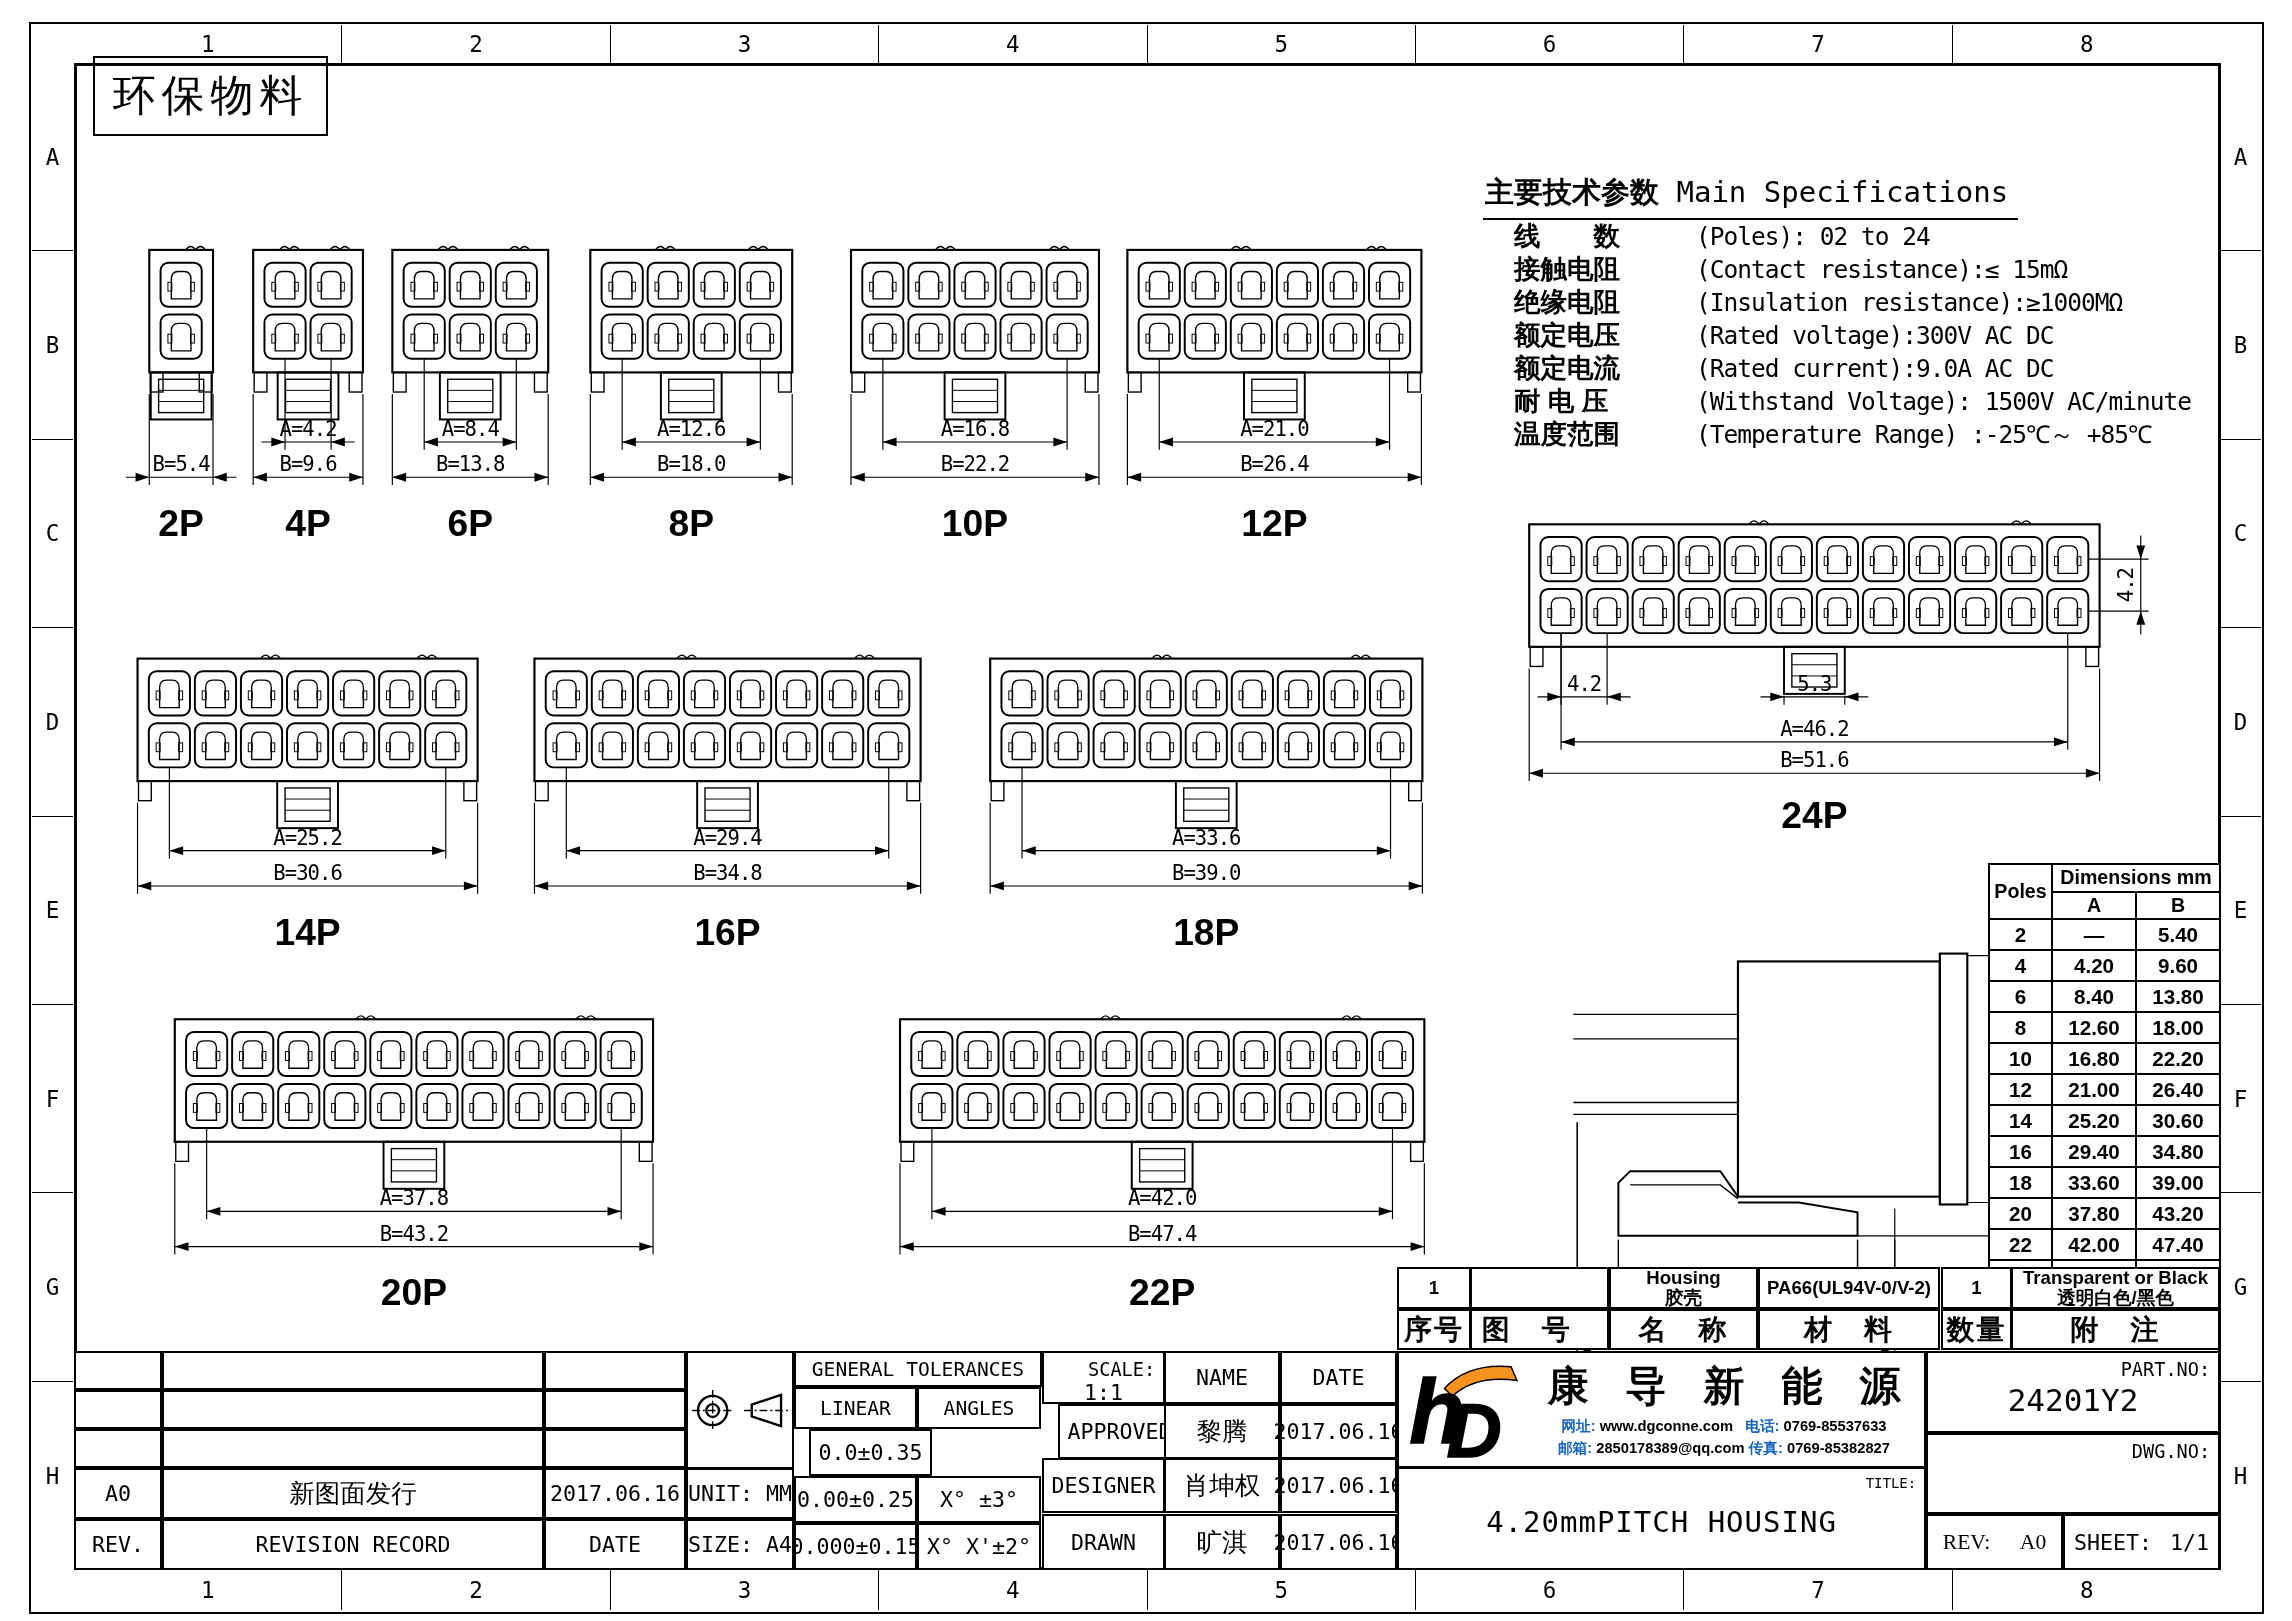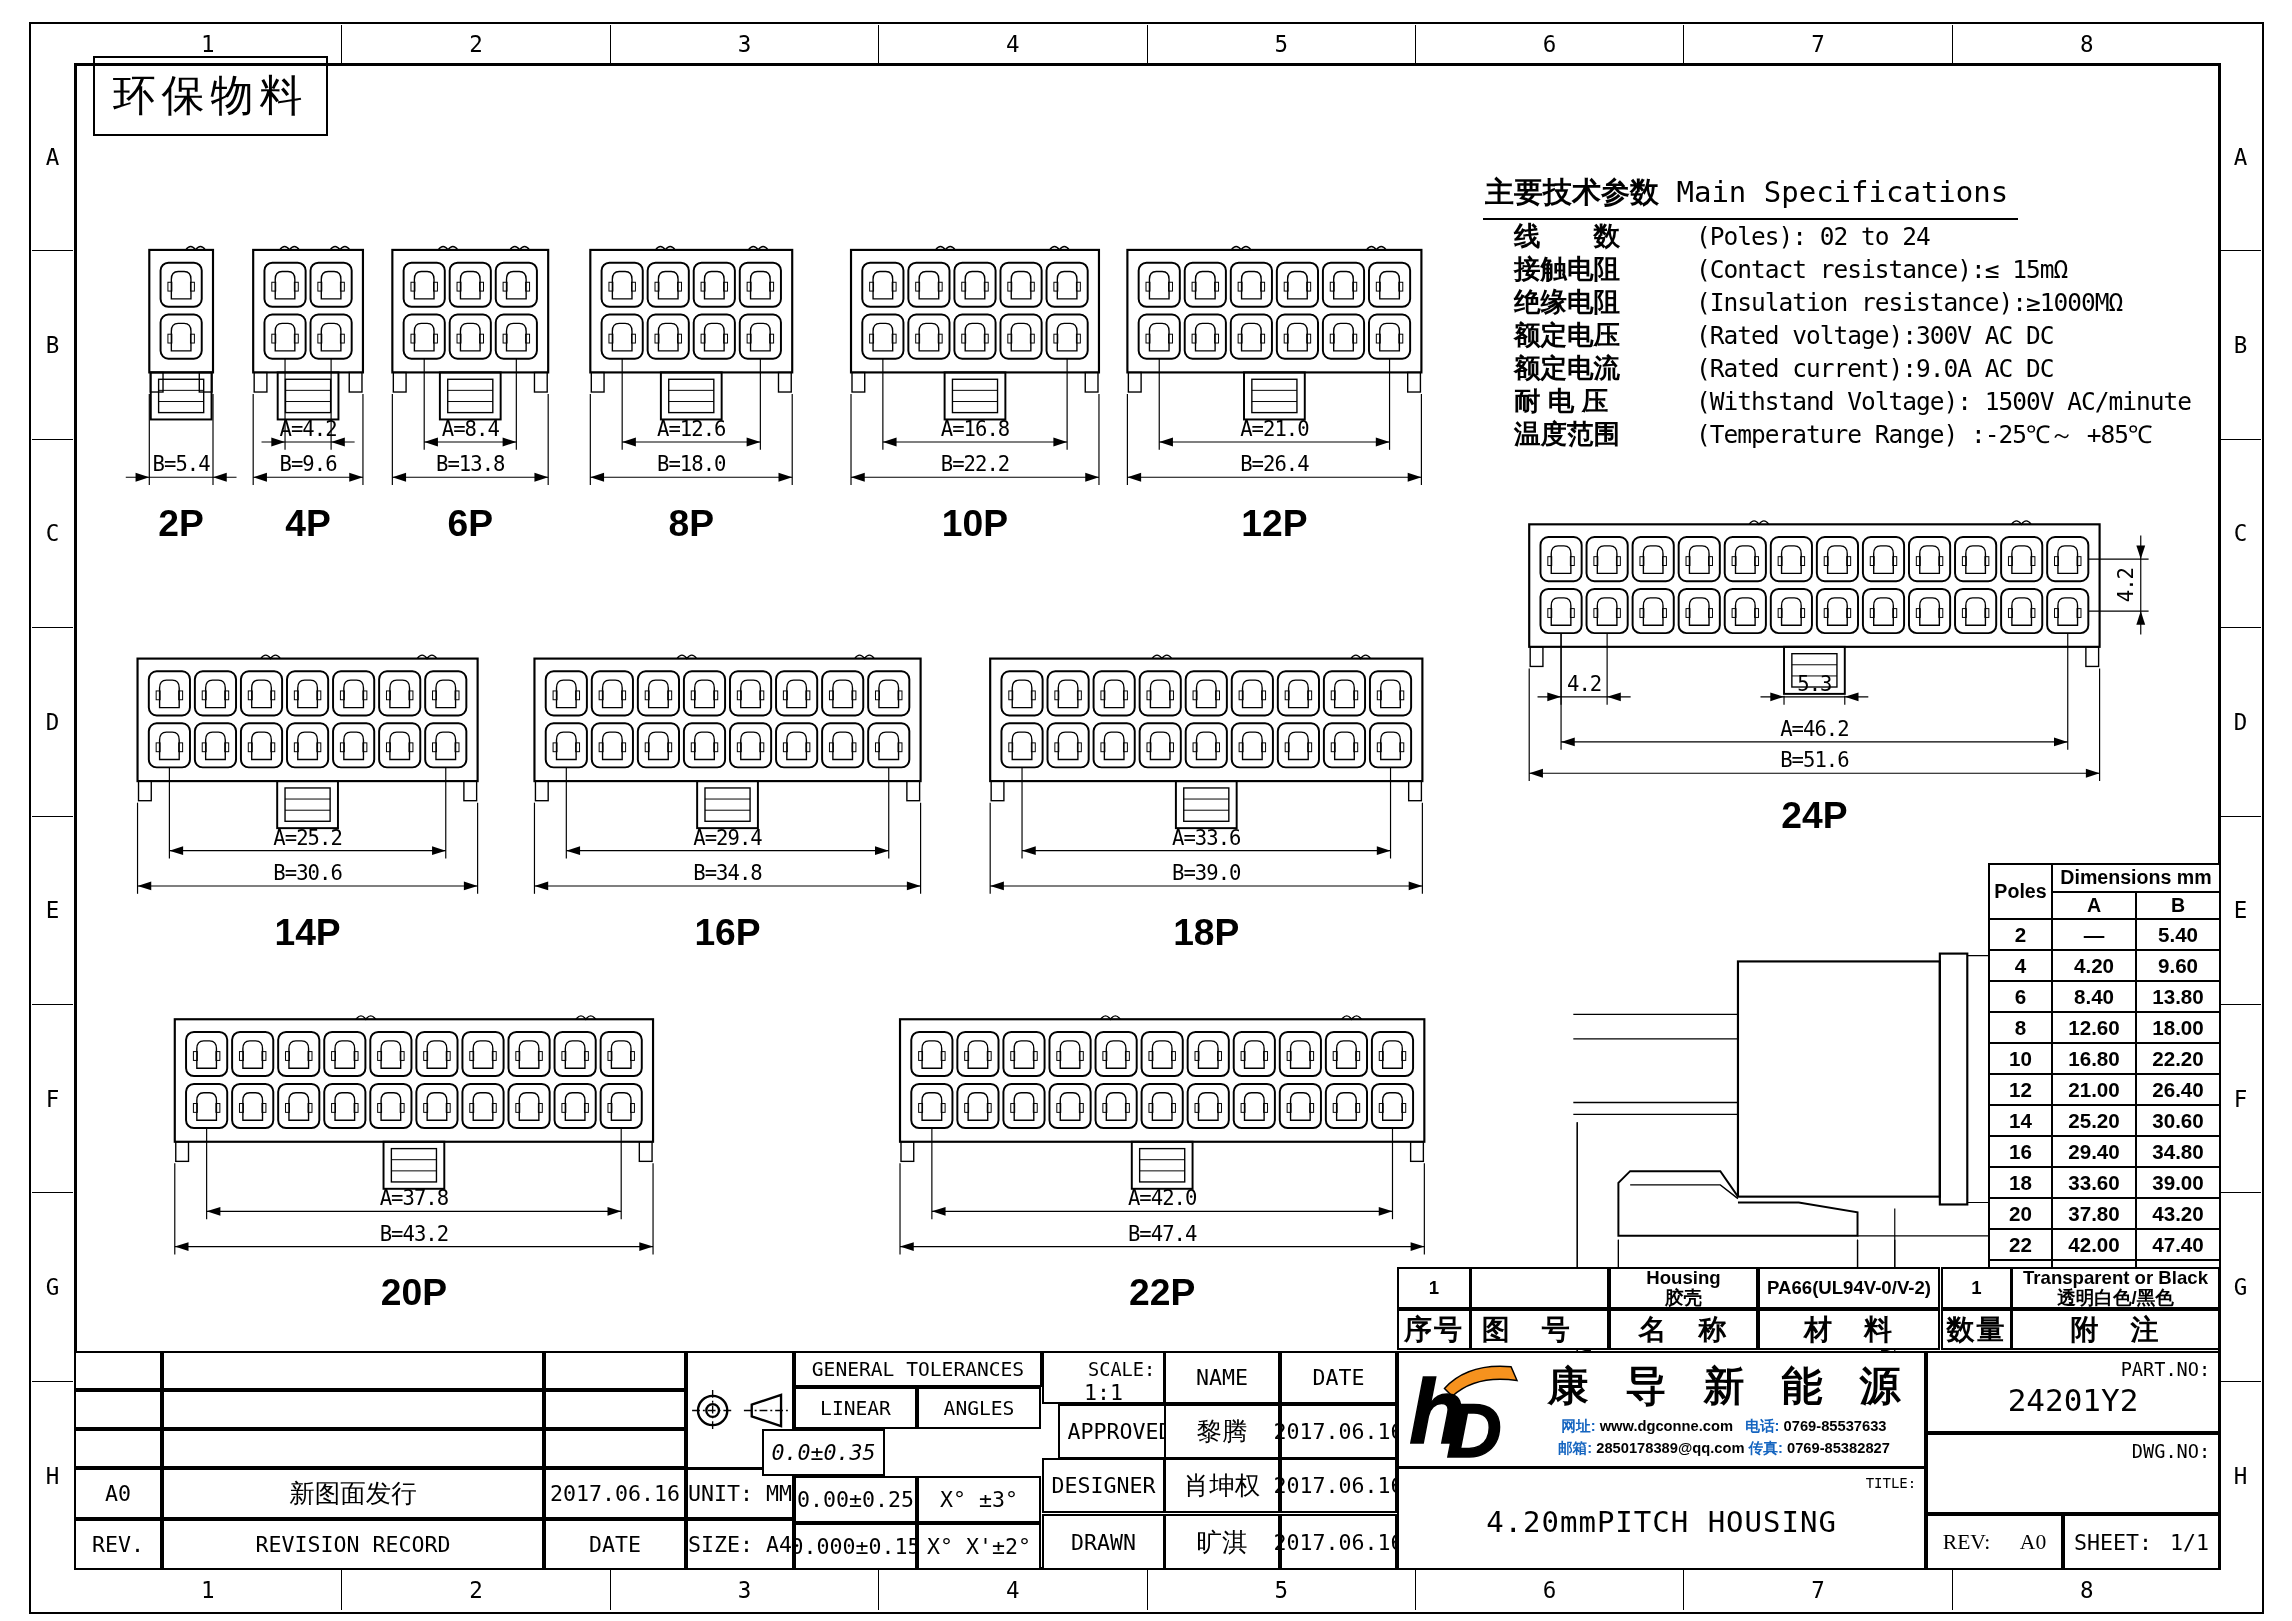--- a/index.html
+++ b/index.html
@@ -1230,21 +1230,21 @@
       <line x1="54" y1="22" x2="99" y2="22" stroke="#000" stroke-width="1.4" stroke-dasharray="8 3 2 3"></line>
     </svg>
   </div>
   <div class="cell cad22" style="left:686px;top:1468px;width:108px;height:51px;">UNIT: MM</div>
   <div class="cell cad22" style="left:686px;top:1519px;width:108px;height:51px;">SIZE: A4</div>
 
   <div class="cell cad" style="left:794px;top:1351px;width:248px;height:36px;">GENERAL TOLERANCES</div>
   <div class="cell cad" style="left:794px;top:1387px;width:123px;height:42px;">LINEAR</div>
   <div class="cell cad" style="left:917px;top:1387px;width:124px;height:42px;">ANGLES</div>
   <div id="tol-rows">
-      <div class="cell cad22" style="left: 762px; top: 1429px; width: 123px; height: 47px; font-style: italic;">0.0±0.35</div>
+      <div class="cell cad22" style="left: 809px; top: 1429px; width: 123px; height: 47px;">0.0±0.35</div>
       <div class="cell cad22" style="left: 917px; top: 1510px; width: 124px; height: 47px; font-family: Liberation Mono, monospace;">X° REF±6°</div>
       <div class="cell cad22" style="left: 794px; top: 1476px; width: 123px; height: 47px;">0.00±0.25</div>
       <div class="cell cad22" style="left: 917px; top: 1476px; width: 124px; height: 47px; text-align: center;">X° ±3°</div>
       <div class="cell cad22" style="left: 794px; top: 1523px; width: 123px; height: 47px;">0.000±0.15</div>
       <div class="cell cad22" style="left: 917px; top: 1523px; width: 124px; height: 47px;">X° X'±2°</div>
     </div>
 
   <div class="cell lblval" style="left:1042px;top:1351px;width:123px;height:53px;">
     <span class="lbl">SCALE:</span>
     <span class="val cad22">1:1</span>

